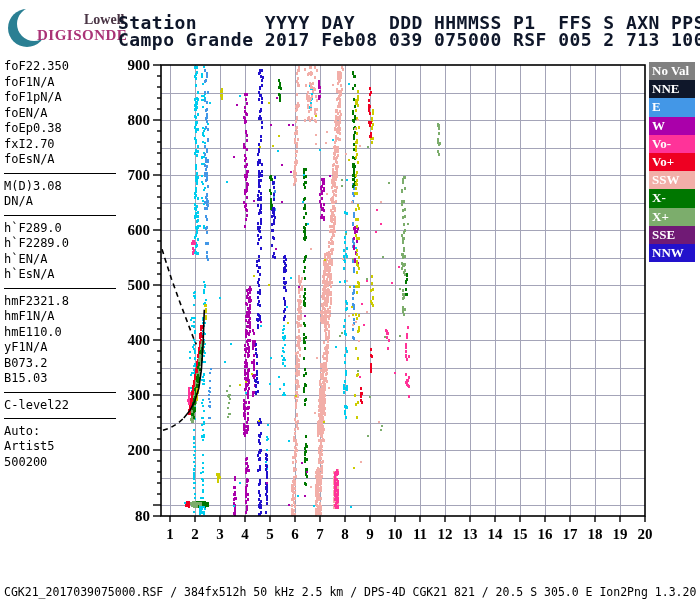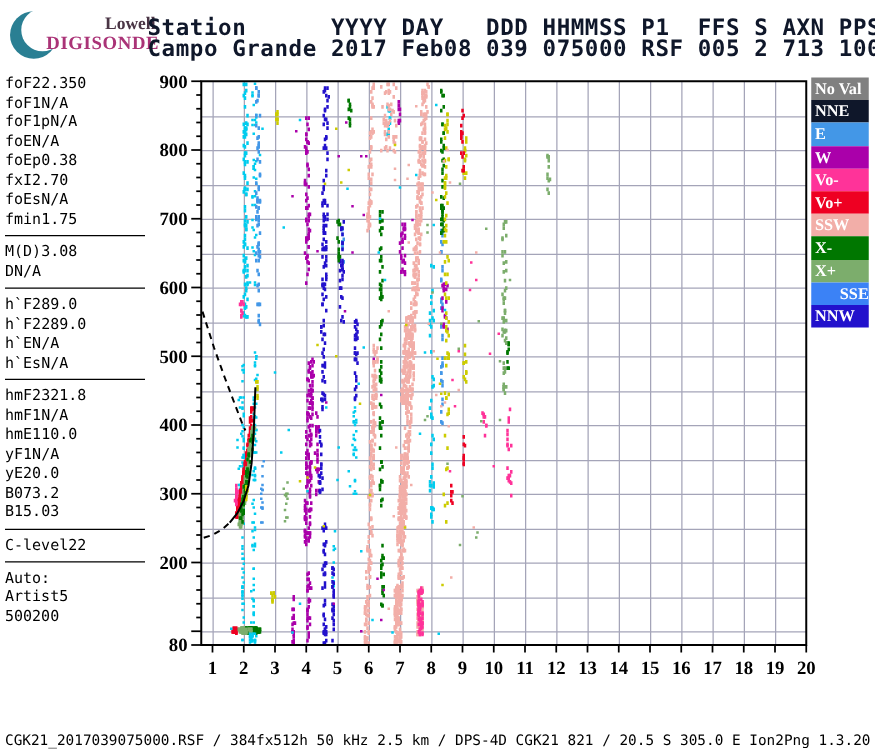--- a/index.html
+++ b/index.html
@@ -52,38 +52,36 @@
 
   <div id="params">
       <div class="pgroup">
         <div class="prow"><span>foF2</span><span>2.350</span></div>
         <div class="prow"><span>foF1</span><span>N/A</span></div>
         <div class="prow"><span>foF1p</span><span>N/A</span></div>
         <div class="prow"><span>foE</span><span>N/A</span></div>
         <div class="prow"><span>foEp</span><span>0.38</span></div>
         <div class="prow"><span>fxI</span><span>2.70</span></div>
         <div class="prow"><span>foEs</span><span>N/A</span></div>
-        <div class="prow"><span>fmin</span><span>1.75</span></div>
       </div>
       <div class="pgroup">
         <div class="prow"><span>M(D)</span><span>3.08</span></div>
         <div class="prow"><span>D</span><span>N/A</span></div>
       </div>
       <div class="pgroup">
         <div class="prow"><span>h`F</span><span>289.0</span></div>
         <div class="prow"><span>h`F2</span><span>289.0</span></div>
         <div class="prow"><span>h`E</span><span>N/A</span></div>
         <div class="prow"><span>h`Es</span><span>N/A</span></div>
       </div>
       <div class="pgroup">
         <div class="prow"><span>hmF2</span><span>321.8</span></div>
         <div class="prow"><span>hmF1</span><span>N/A</span></div>
         <div class="prow"><span>hmE</span><span>110.0</span></div>
         <div class="prow"><span>yF1</span><span>N/A</span></div>
-        <div class="prow"><span>yE</span><span>20.0</span></div>
         <div class="prow"><span>B0</span><span>73.2</span></div>
         <div class="prow"><span>B1</span><span>5.03</span></div>
       </div>
       <div class="pgroup">
         <div class="prow"><span>C-level</span><span>22</span></div>
       </div>
       <div id="autoblock">
         <div>Auto:</div>
         <div>Artist5</div>
         <div>500200</div>
@@ -4017,19 +4015,19 @@
   <div id="legend">
       <div class="leg" style="background: rgb(128, 128, 128);">No Val</div>
       <div class="leg" style="background: #0f172a;">NNE</div>
       <div class="leg" style="background: rgb(67, 151, 231);">E</div>
       <div class="leg" style="background: rgb(170, 0, 170);">W</div>
       <div class="leg" style="background: rgb(255, 51, 153);">Vo-</div>
       <div class="leg" style="background: rgb(238, 0, 34);">Vo+</div>
       <div class="leg" style="background: rgb(242, 174, 168);">SSW</div>
       <div class="leg" style="background: rgb(0, 119, 0);">X-</div>
       <div class="leg" style="background: rgb(124, 173, 108);">X+</div>
-      <div class="leg" style="background: #3b82f6; text-align: right;">SSE</div>
+      <div class="leg" style="background: #701a75;">SSE</div>
       <div class="leg" style="background: rgb(34, 17, 204);">NNW</div>
     </div>
 
 
   <div id="status">CGK21_2017039075000.RSF / 384fx512h 50 kHz 2.5 km / DPS-4D CGK21 821 / 20.5 S 305.0 E Ion2Png 1.3.20</div>
 </div>
 
 </body></html>

